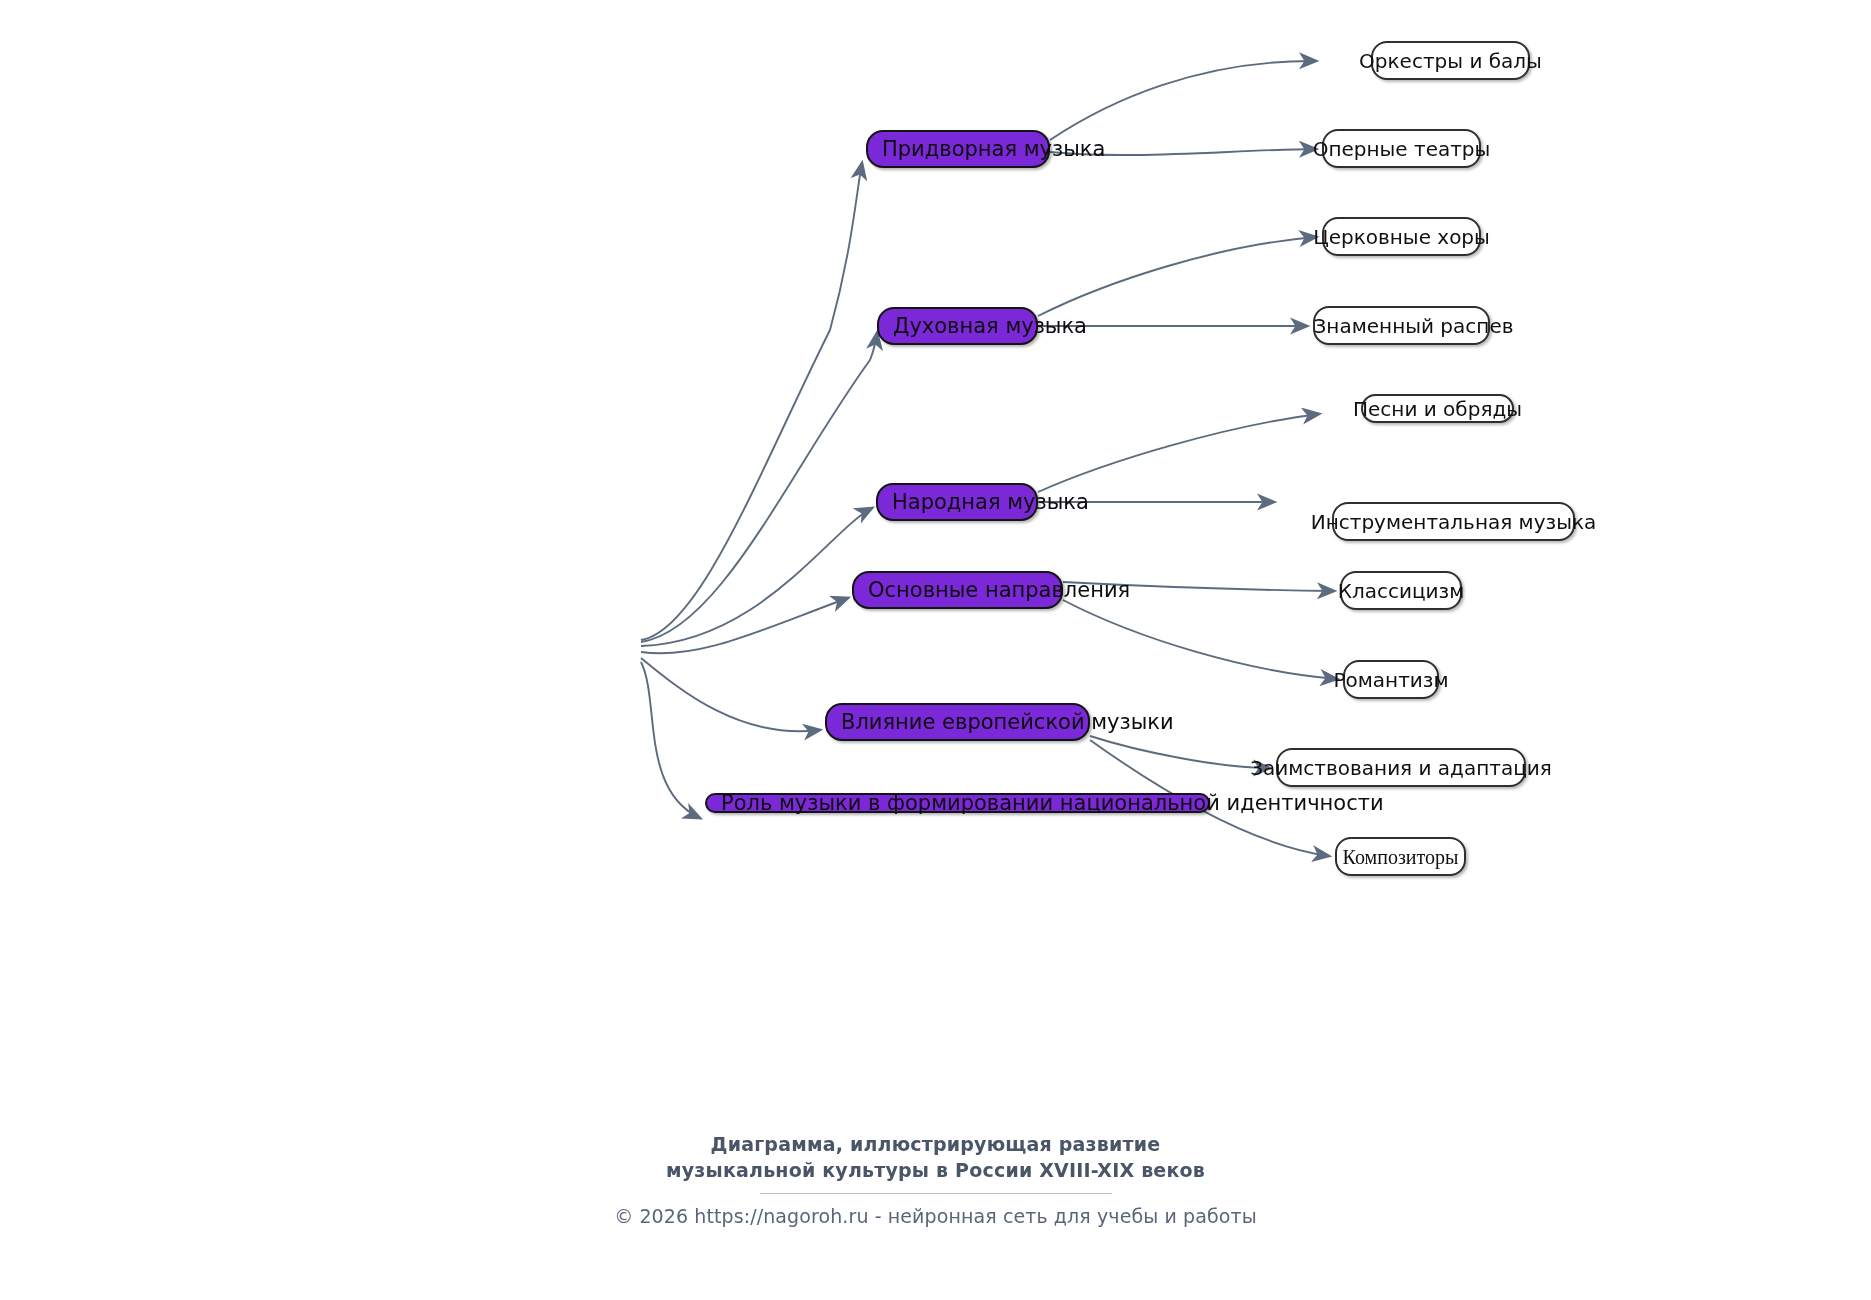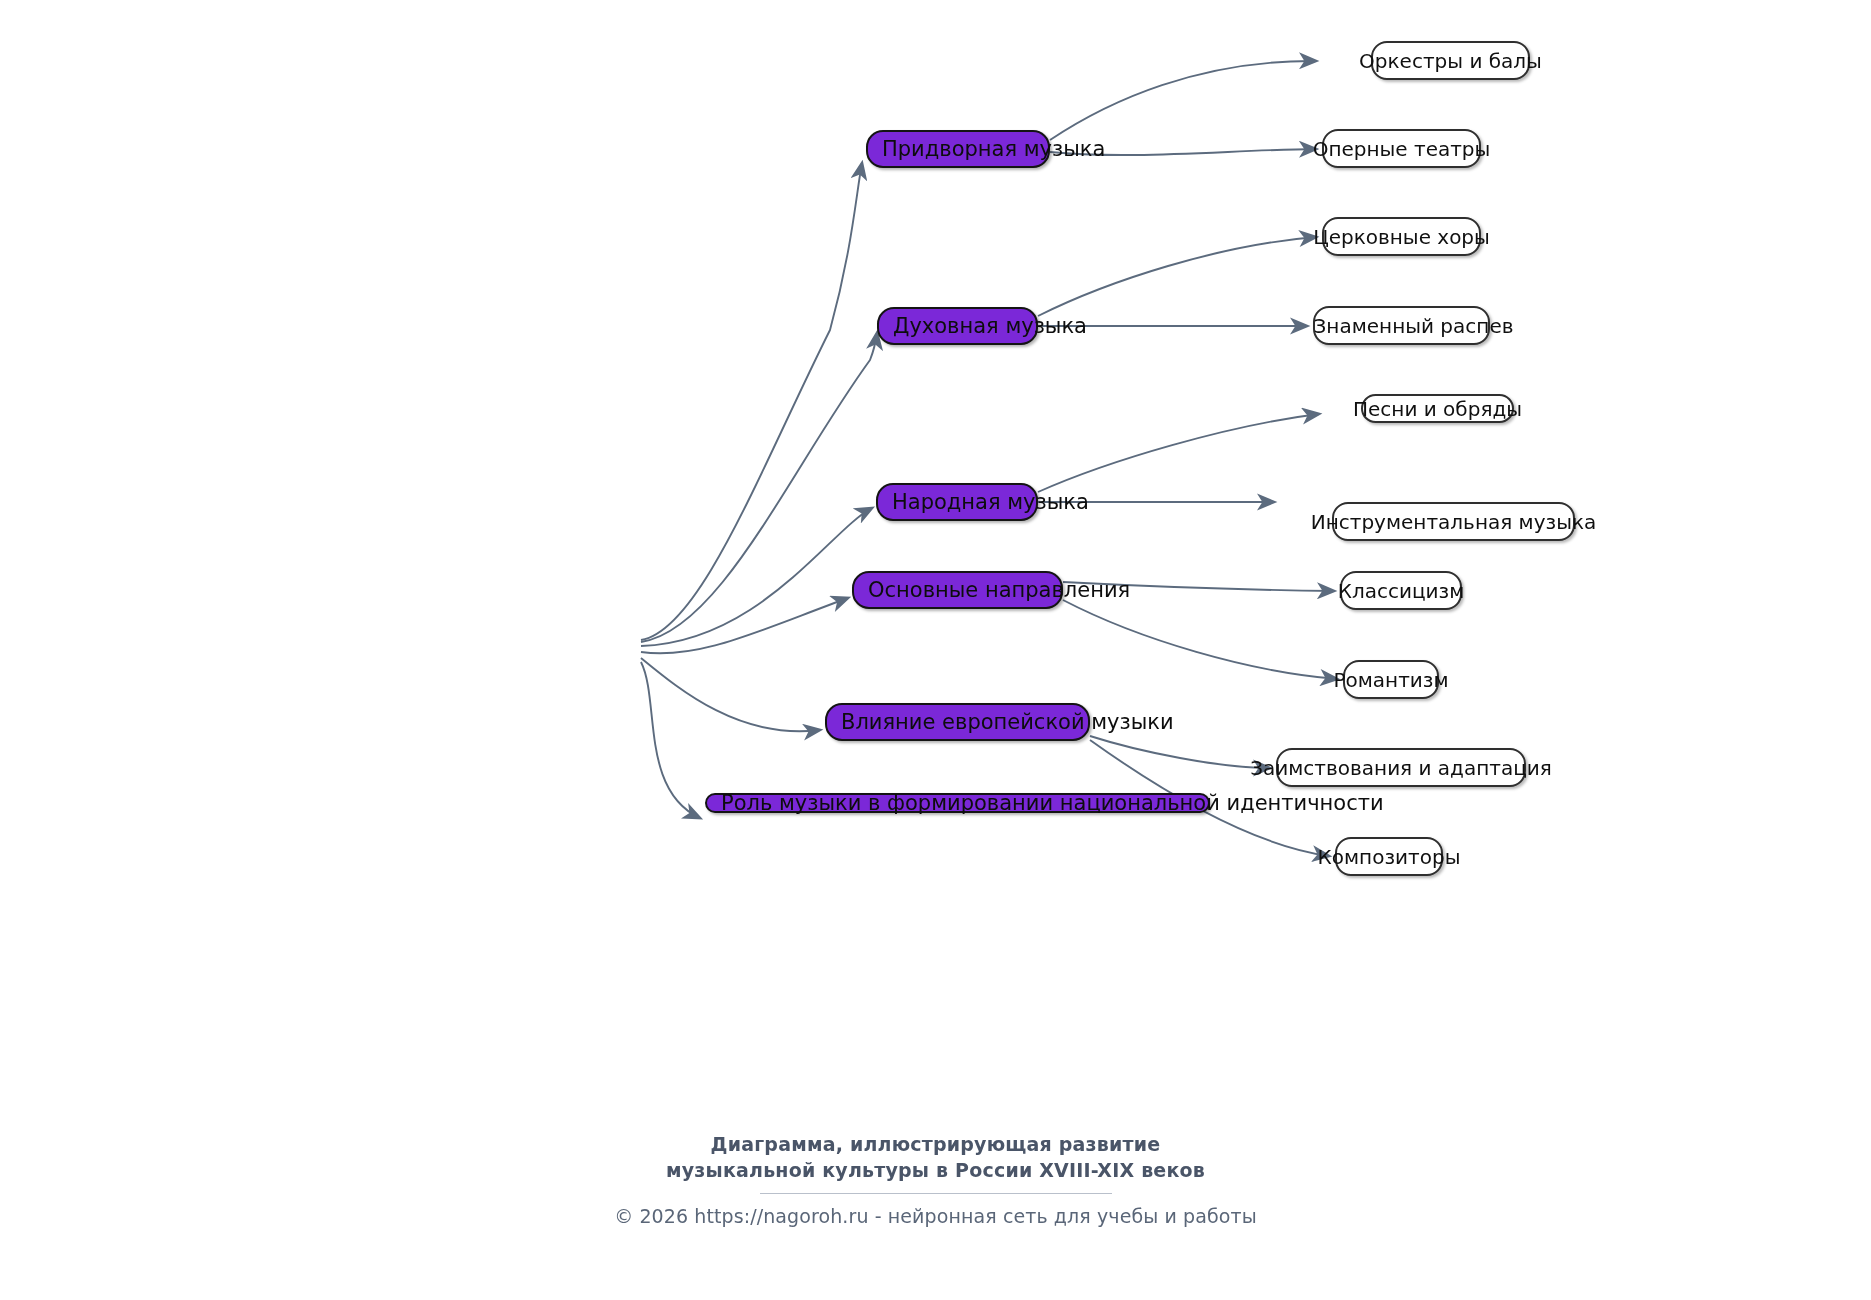--- a/index.html
+++ b/index.html
@@ -172,21 +172,21 @@
   <div class="node node-leaf" style="left:1343px; top:660px; width:96px; height:39px;">
     <span>Романтизм</span>
   </div>
 
   <div class="node node-branch" style="left:825px; top:703px; width:265px; height:38px;">
     <span>Влияние европейской музыки</span>
   </div>
   <div class="node node-leaf" style="left:1276px; top:748px; width:250px; height:39px;">
     <span>Заимствования и адаптация</span>
   </div>
-  <div class="node node-leaf" style="left:1335px; top:837px; width:108px; height:39px;">
+  <div class="node node-leaf" style="left:1335px; top:837px; width:131px; height:39px;font-family:Liberation Serif, serif;">
     <span>Композиторы</span>
   </div>
 
   <div class="node node-branch" style="left:705px; top:793px; width:505px; height:20px;">
     <span>Роль музыки в формировании национальной идентичности</span>
   </div>
 
   <div class="footer caption">
     <div>Диаграмма, иллюстрирующая развитие</div>
     <div>музыкальной культуры в России XVIII-XIX веков</div>

